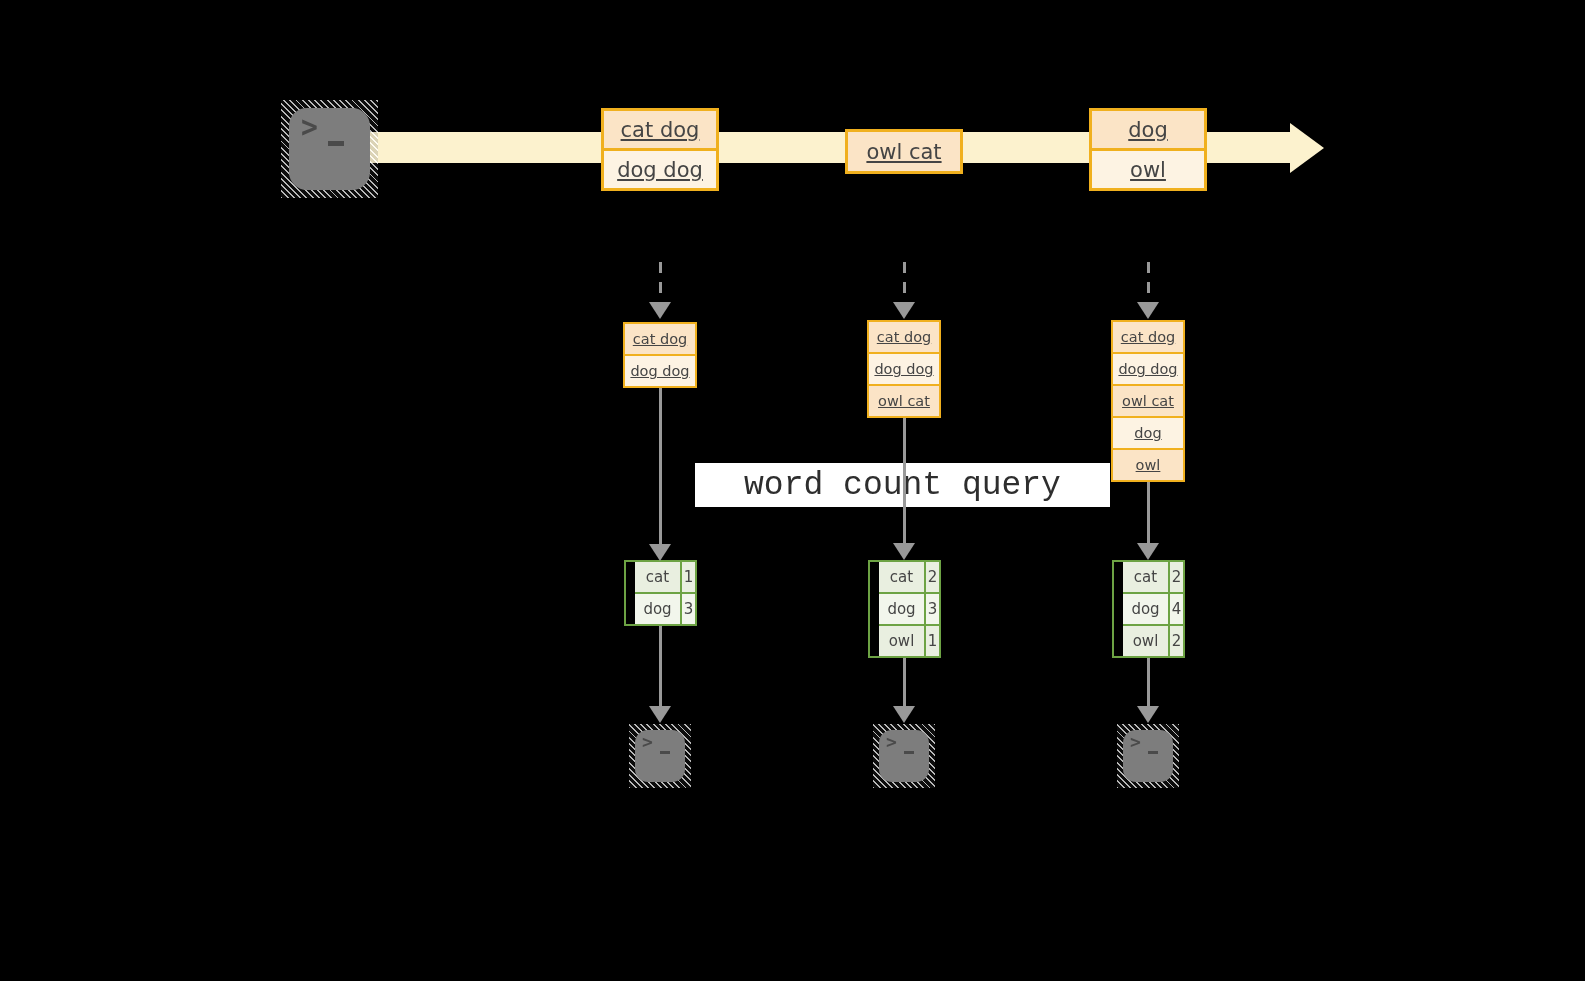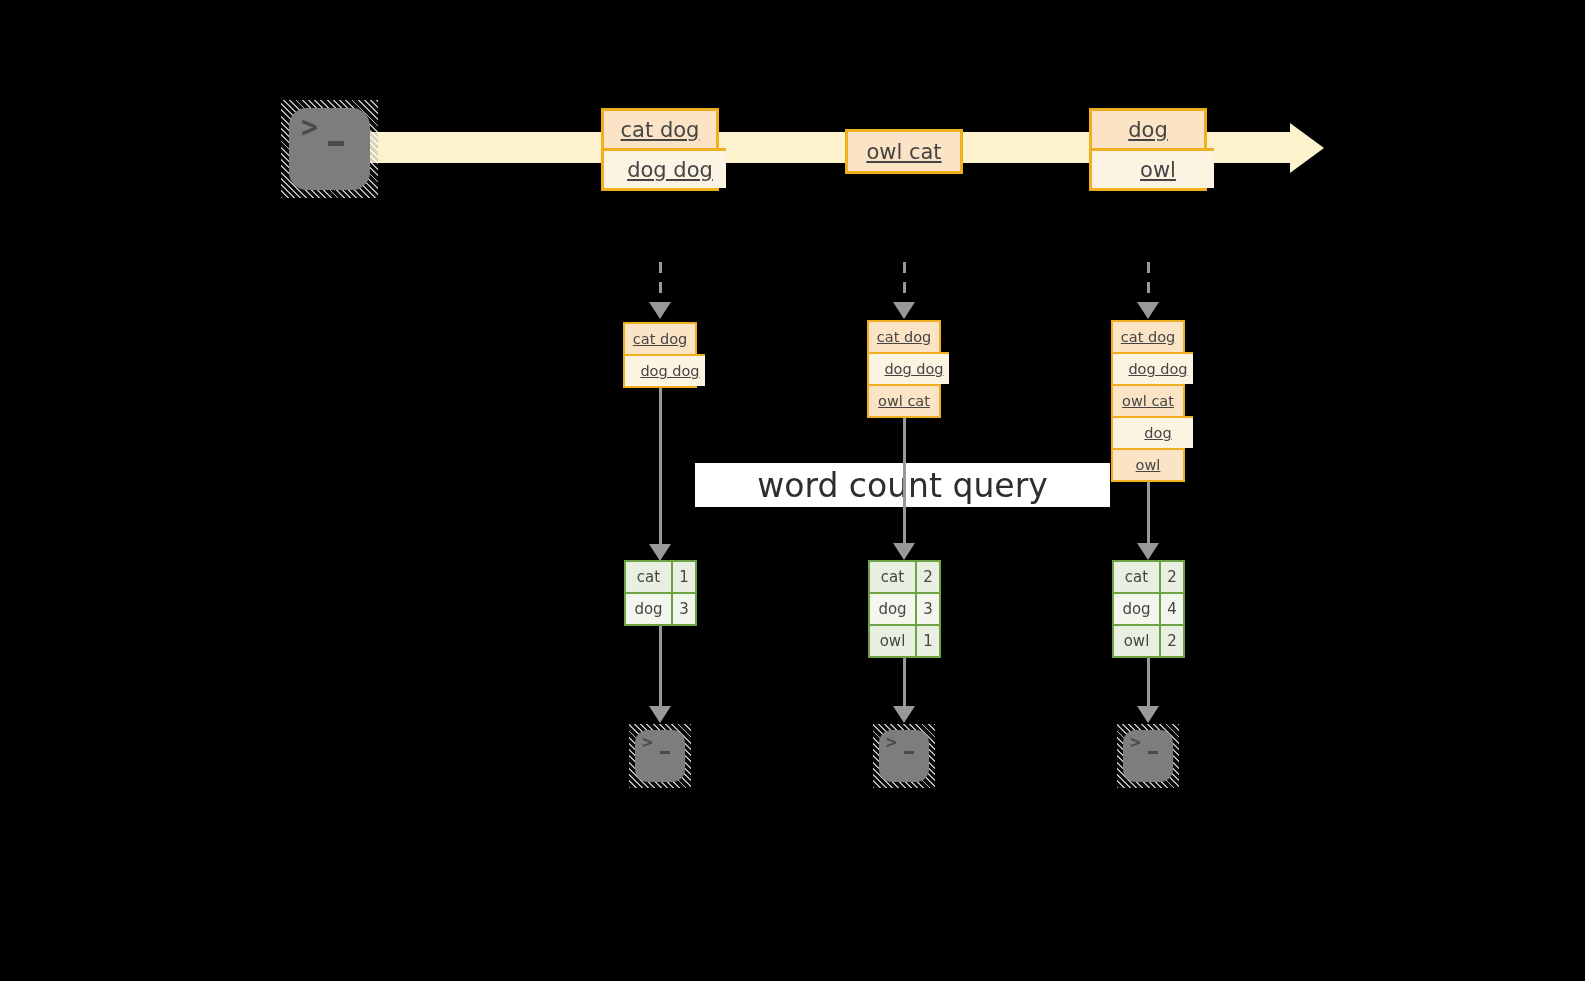--- a/index.html
+++ b/index.html
@@ -15,53 +15,53 @@
   .stream-headtri{position:absolute;left:1290px;top:123px;width:0;height:0;
     border-top:25px solid transparent;border-bottom:25px solid transparent;
     border-left:34px solid var(--stream-fill,#FCF2CE);z-index:1;}
 
   
   .obox{position:absolute;box-sizing:border-box;border:3px solid var(--box-border,#F0B01E);z-index:2;background:var(--box-border,#F0B01E);}
   .orow{width:100%;display:flex;align-items:center;justify-content:center;
     color:var(--text-dark,#454545);text-decoration:underline;}
   .orow + .orow{border-top:3px solid var(--box-border,#F0B01E);}
   .orow.dark{background:var(--row-dark,#FBE4C6);}
-  .orow.light{background:var(--row-light,#FDF3E3);padding-left:10px;}
+  .orow.light{background:var(--row-light,#FDF3E3);}
   .stream-box{width:118px;}
   .stream-box .orow{height:37px;font-size:21px;}
   .stream-box.single .orow{height:39px;}
   .acc-box{width:74px;border-width:2px;}
   .acc-box .orow{height:30px;font-size:14.5px;}
   .acc-box .orow + .orow{border-top-width:2px;}
 
   
   .gtable{position:absolute;box-sizing:border-box;width:73px;
     border:2px solid var(--table-border,#6DA344);z-index:2;}
-  .grow{display:flex;height:30px;}
+  .grow{display:flex;height:30px;margin-left:9px;}
   .grow + .grow{border-top:2px solid var(--table-border,#6DA344);}
   .grow.dark{background:var(--table-row-dark,#E9EFE0);}
   .grow.light{background:var(--table-row-light,#F2F6EC);}
   .gword{width:45px;border-right:2px solid var(--table-border,#6DA344);
     display:flex;align-items:center;justify-content:center;
     font-size:15px;color:var(--text-dark,#454545);}
   .gval{flex:1;display:flex;align-items:center;justify-content:center;
     font-size:15px;color:var(--text-dark,#454545);}
 
   
   .varrow{position:absolute;width:22px;display:flex;flex-direction:column;align-items:center;z-index:3;}
   .vline{width:3px;background:var(--arrow-gray,#999999);}
   .vline.dashed{background:repeating-linear-gradient(to bottom,
       var(--arrow-gray,#999999) 0 11px,transparent 11px 20px);}
   .vhead{width:0;height:0;border-left:11px solid transparent;border-right:11px solid transparent;
     border-top:17px solid var(--arrow-gray,#999999);}
 
   
   .query-label{position:absolute;left:695px;top:463px;width:415px;height:44px;
     background:var(--label-bg,#FFFFFF);color:var(--label-text,#2E2E2E);
-    font-size:33px;display:flex;align-items:center;justify-content:center;z-index:1;}
+    font-size:33px;display:flex;align-items:center;justify-content:center;z-index:1;font-family:Liberation Mono, monospace;}
 
   
   .terminal{position:absolute;z-index:4;
     background:repeating-linear-gradient(45deg,
       rgba(255,255,255,.72) 0 1.4px, rgba(70,70,70,.18) 1.4px 4.4px);}
   .term-inner{position:absolute;background:var(--terminal-fill,#7D7D7D);}
   .terminal.big{left:281px;top:100px;width:97px;height:98px;}
   .terminal.big .term-inner{inset:8px;border-radius:18px;}
   .terminal.small{width:62px;height:64px;top:724px;}
   .terminal.small .term-inner{inset:6px;border-radius:13px;}

